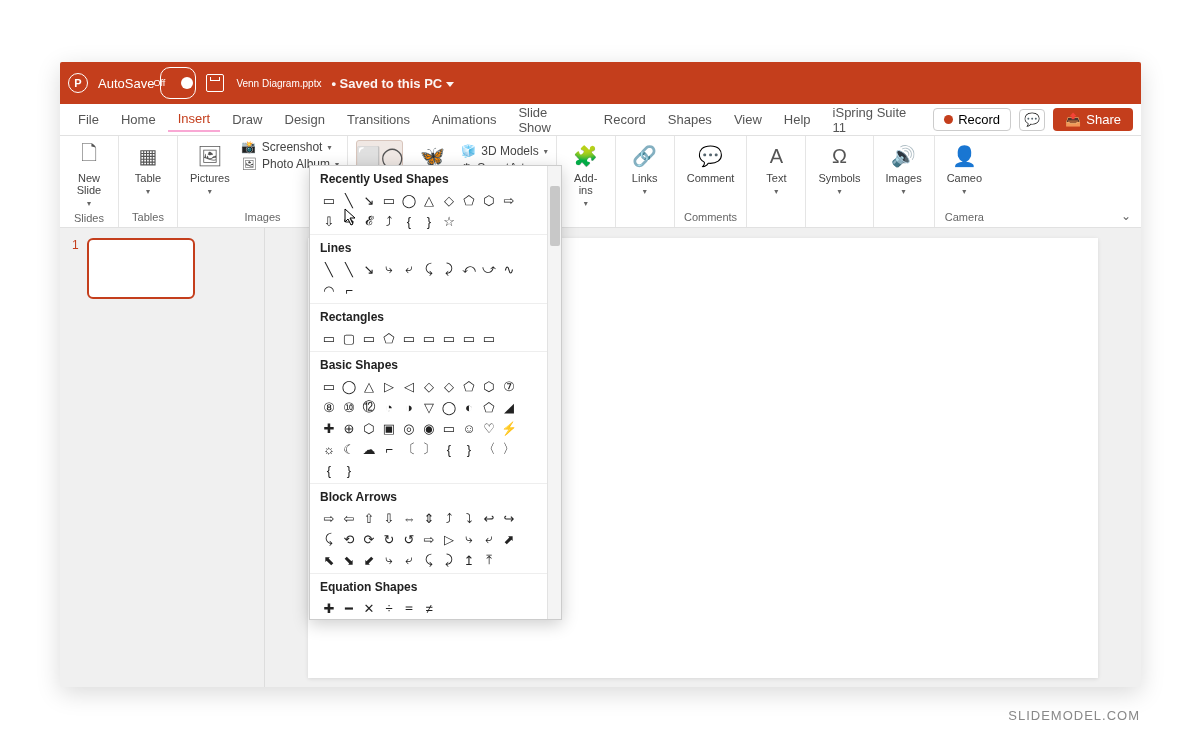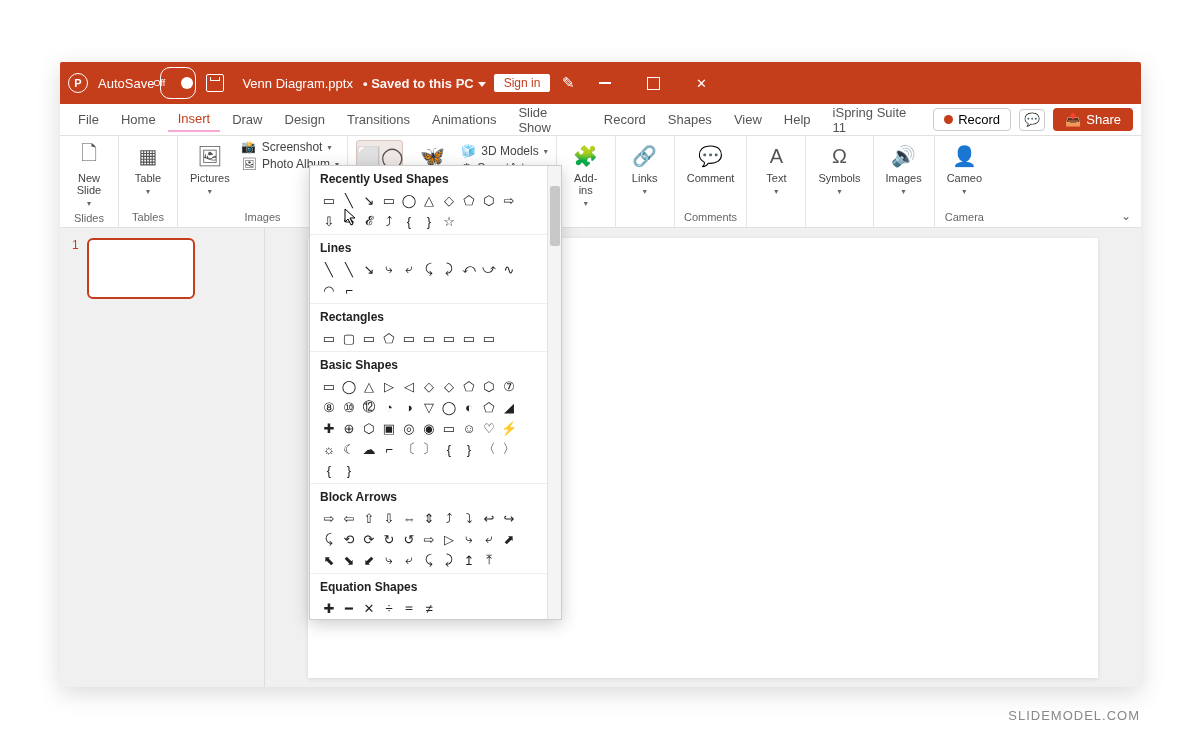--- a/index.html
+++ b/index.html
@@ -7,21 +7,21 @@
   .window { position: absolute; left: 60px; top: 62px; width: 1081px; height: 625px; box-shadow: 0 6px 24px rgba(0,0,0,0.15); background: #f3f3f3; display: flex; flex-direction: column; overflow: hidden; border-radius: 2px;}
   .titlebar { background: #c43e1c; height: 42px; display: flex; align-items: center; padding: 0 8px; color: #fff; font-size: 13px; }
   .tb-left { display: flex; align-items: center; gap: 10px; }
   .pp-logo { width: 20px; height: 20px; border: 1.5px solid #fff; border-radius: 50%; display:flex;align-items:center;justify-content:center;font-size:11px;font-weight:bold;}
   .autosave { display:flex;align-items:center;gap:6px;font-size:13px;}
   .toggle { width:36px;height:32px;border:1.5px solid #fff;border-radius:10px;position:relative;display:flex;align-items:center;justify-content:flex-start;padding:0 3px;font-size:8px;}
   .toggle:before{content:"";position:absolute;right:2px;width:12px;height:12px;background:#fff;border-radius:50%;}
   .toggle span{position:relative;right:11px;font-size:9px;}
   .save-icon {width:18px;height:18px;border:1.5px solid #fff;border-radius:2px;position:relative;}
   .save-icon:before{content:"";position:absolute;top:2px;left:3px;width:8px;height:3px;border:1px solid #fff;border-top:none;}
-  .filename { margin-left:8px; font-size:13px;}
+  .filename { margin-left:2px; font-size:10px;}
   .filestatus { font-size:13px; opacity:0.95;font-weight:bold;}
   .chev-down{display:inline-block;width:0;height:0;border-left:4px solid transparent;border-right:4px solid transparent;border-top:5px solid #fff;margin-left:4px;vertical-align:middle;}
   .search { margin-left: auto; background:#e06b4f;border-radius:4px;height:30px;width:290px;display:flex;align-items:center;padding:0 12px;gap:10px;color:#fff;font-size:13px; margin-right:auto; position:relative; left:-30px;}
   .search-icon{width:14px;height:14px;border:1.5px solid #fff;border-radius:50%;position:relative;}
   .search-icon:after{content:"";position:absolute;width:6px;height:1.5px;background:#fff;bottom:-3px;right:-4px;transform:rotate(45deg);}
   .tb-right{display:flex;align-items:center;gap:10px;margin-left:8px;}
   .signin{background:#fff;color:#c43e1c;padding:2px 10px;font-size:12px;border-radius:2px;}
   .winbtn{width:38px;height:30px;display:flex;align-items:center;justify-content:center;color:#fff;font-size:14px;}
   .mic-icon{width:16px;height:16px;position:relative;}
   .mic-icon:before{content:"✎";color:#fff;font-size:15px;}
@@ -82,27 +82,20 @@
       <div class="pp-logo">P</div>
       <div class="autosave">
         <span>AutoSave</span>
         <div class="toggle">
             <span>Off</span>
           </div>
       </div>
       <div class="save-icon"></div>
       <span class="filename">Venn Diagram.pptx</span>
       <span class="filestatus">• <span>Saved to this PC</span><span class="chev-down"></span></span>
-    </div>
-    <div class="tb-right">
-      <div class="signin">Sign in</div>
-      <div class="winbtn mic-icon"></div>
-      <div class="winbtn minimize"></div>
-      <div class="winbtn maximize"></div>
-      <div class="winbtn close-x"></div>
     </div>
   </div>
 
   <div class="menubar">
     <span class="menu-item">File</span>
     <span class="menu-item">Home</span>
     <span class="menu-item active">Insert</span>
     <span class="menu-item">Draw</span>
     <span class="menu-item">Design</span>
     <span class="menu-item">Transitions</span>

